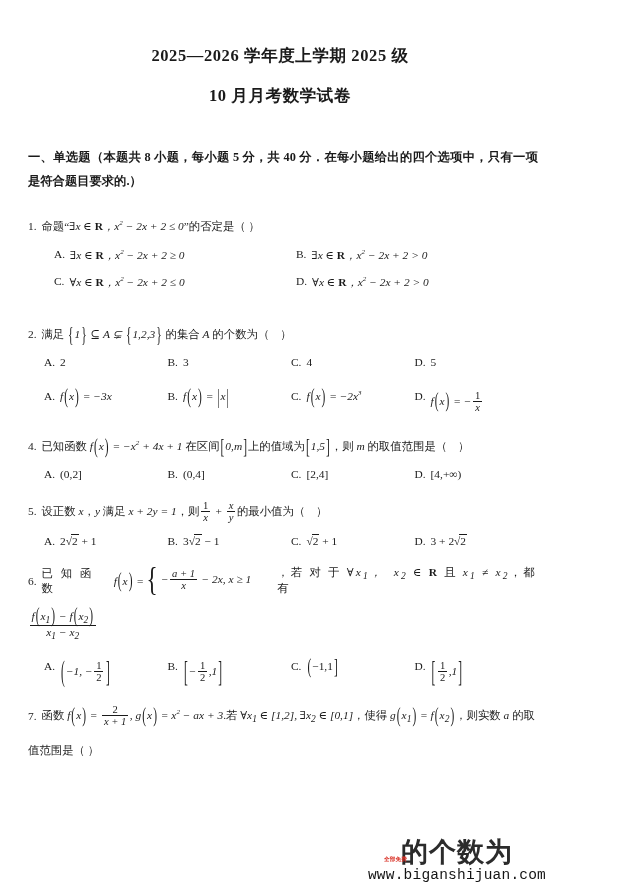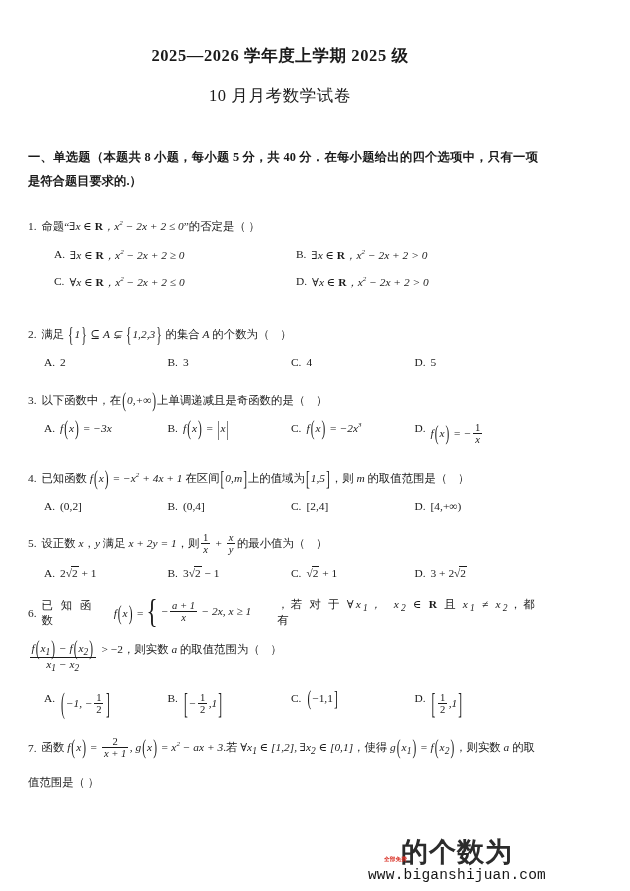--- a/index.html
+++ b/index.html
@@ -21,21 +21,21 @@
   
   .title-block { padding-top: 46px; text-align: center; }
   .doc-title-1 {
     font-size: 16.5px;
     font-weight: bold;
     letter-spacing: .6px;
     line-height: 1.2;
   }
   .doc-title-2 {
     font-size: 16.5px;
-    font-weight: normal;
+    font-weight: bold;
     letter-spacing: .6px;
     margin-top: 19px;
   }
   .byline {
     margin-top: 19px;
     font-size: 12.5px;
     font-weight: bold;
     letter-spacing: .3px;
   }
   .byline .gap { display: inline-block; width: 30px; }
@@ -240,24 +240,20 @@
           <span class="m up">4</span>
         </div>
         <div class="opt">
           <span class="opt-lab">D.</span>
           <span class="m up">5</span>
         </div>
       </div>
     </div>
 
     <div class="qblock">
-      <div class="qstem">
-        <span class="qnum">3.</span>
-        以下函数中，在<span class="m"><span class="big-del up">(</span>0,+∞<span class="big-del up">)</span></span>上单调递减且是奇函数的是<span class="paren">（  ）</span>
-      </div>
       <div class="opts w-even">
         <div class="opt">
           <span class="opt-lab">A.</span>
           <span class="m"><i>f</i><span class="big-del up">(</span><i>x</i><span class="big-del up">)</span> = −3<i>x</i></span>
         </div>
         <div class="opt">
           <span class="opt-lab">B.</span>
           <span class="m"><i>f</i><span class="big-del up">(</span><i>x</i><span class="big-del up">)</span> = <span class="big-del up">|</span><i>x</i><span class="big-del up">|</span></span>
         </div>
         <div class="opt">
@@ -329,21 +325,20 @@
         <span class="piece m">
           <span class="brace up">{</span>
           <span class="rows">
             <span class="r">−<span class="frac"><span class="num"><i>a</i> + 1</span><span class="den"><i>x</i></span></span> − 2<i>x</i>, <i>x</i> ≥ 1</span>
           </span>
         </span>
         <span class="tail">，若 对 于 <span class="m">∀<i>x</i><sub>1</sub>，&nbsp; <i>x</i><sub>2</sub> ∈ <span class="bb">R</span></span> 且 <span class="m"><i>x</i><sub>1</sub> ≠ <i>x</i><sub>2</sub></span>，都 有</span>
       </div>
       <div class="q6-cond">
         <span class="m"><span class="frac" style="font-size:1em"><span class="num"><i>f</i><span class="big-del up">(</span><i>x</i><sub>1</sub><span class="big-del up">)</span> − <i>f</i><span class="big-del up">(</span><i>x</i><sub>2</sub><span class="big-del up">)</span></span><span class="den"><i>x</i><sub>1</sub> − <i>x</i><sub>2</sub></span></span></span>
-        <span style="margin-left:4px">&gt; <span class="m up">−2</span>，则实数 <span class="m"><i>a</i></span> 的取值范围为<span class="paren">（  ）</span></span>
       </div>
       <div class="opts w-even" style="margin-top:18px">
         <div class="opt">
           <span class="opt-lab">A.</span>
           <span class="m"><span class="big-del up" style="transform:scaleY(2.6)">(</span>−1, −<span class="frac"><span class="num up">1</span><span class="den up">2</span></span><span class="big-del up" style="transform:scaleY(2.6)">]</span></span>
         </div>
         <div class="opt">
           <span class="opt-lab">B.</span>
           <span class="m"><span class="big-del up" style="transform:scaleY(2.6)">[</span>−<span class="frac"><span class="num up">1</span><span class="den up">2</span></span>,1<span class="big-del up" style="transform:scaleY(2.6)">]</span></span>
         </div>

